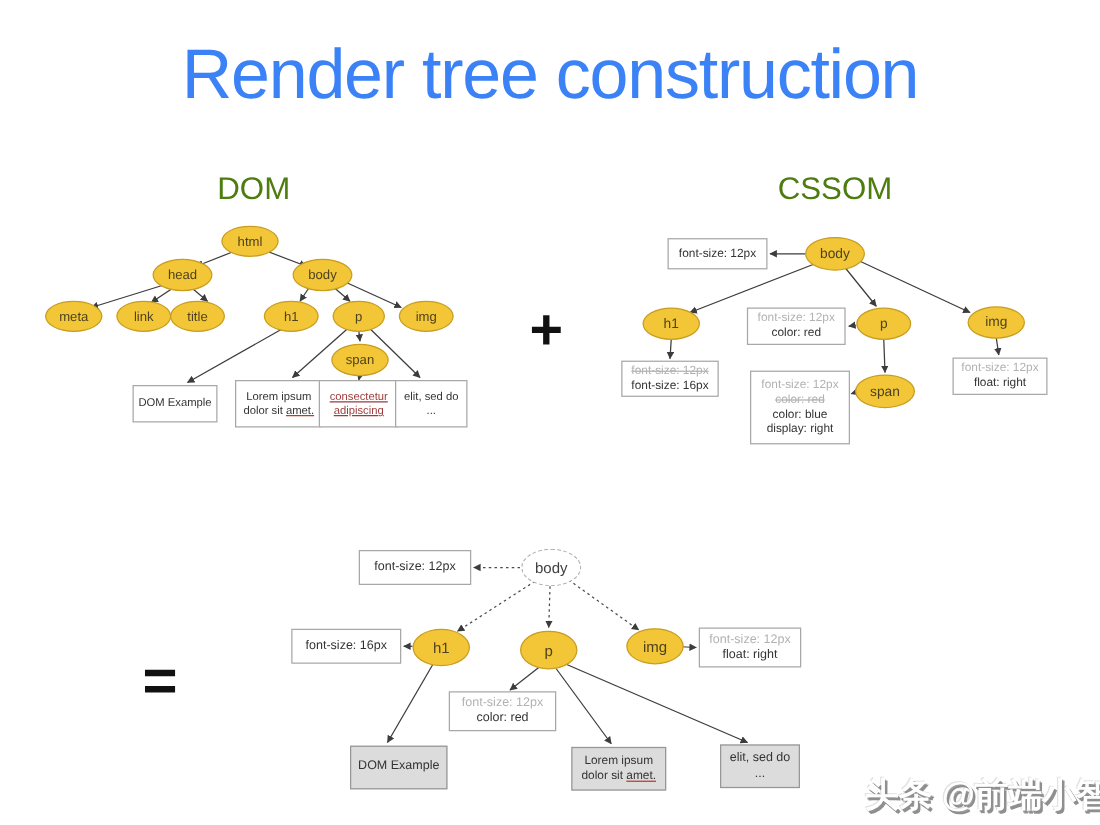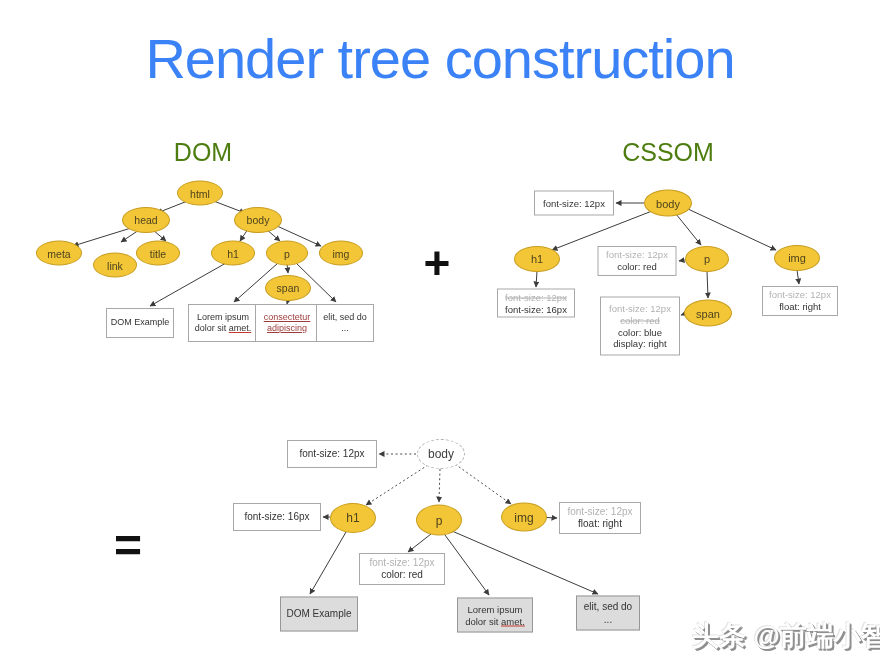--- a/index.html
+++ b/index.html
@@ -99,21 +99,21 @@
       <line x1="445" y1="535" x2="489" y2="595" class="edge" marker-end="url(#arrow)"></line>
       <line x1="452" y1="531" x2="598" y2="594" class="edge" marker-end="url(#arrow)"></line>
       <line x1="537" y1="517" x2="557" y2="518" class="edge" marker-end="url(#arrow)"></line>
     </svg>
 
   <div class="watermark">头条 @前端小智</div>
 <div class="node yellow" style="left: 200px; top: 193px; width: 44px; height: 23px; font-size: 10.5px;">html</div>
     <div class="node yellow" style="left: 146px; top: 220px; width: 46px; height: 24px; font-size: 10.5px;">head</div>
     <div class="node yellow" style="left: 258px; top: 220px; width: 46px; height: 24px; font-size: 10.5px;">body</div>
     <div class="node yellow" style="left: 59px; top: 253px; width: 44px; height: 23px; font-size: 10.5px;">meta</div>
-    <div class="node yellow" style="left: 115px; top: 265px; width: 42px; height: 23px; font-size: 10.5px;">link</div>
+    <div class="node yellow" style="left: 115px; top: 253px; width: 42px; height: 23px; font-size: 10.5px;">link</div>
     <div class="node yellow" style="left: 158px; top: 253px; width: 42px; height: 23px; font-size: 10.5px;">title</div>
     <div class="node yellow" style="left: 233px; top: 253px; width: 42px; height: 23px; font-size: 10.5px;">h1</div>
     <div class="node yellow" style="left: 287px; top: 253px; width: 40px; height: 23px; font-size: 10.5px;">p</div>
     <div class="node yellow" style="left: 341px; top: 253px; width: 42px; height: 23px; font-size: 10.5px;">img</div>
     <div class="node yellow" style="left: 288px; top: 288px; width: 44px; height: 24px; font-size: 10.5px;">span</div>
     <div class="node yellow" style="left: 668px; top: 203px; width: 46px; height: 25px; font-size: 11px;">body</div>
     <div class="node yellow" style="left: 537px; top: 259px; width: 44px; height: 24px; font-size: 11px;">h1</div>
     <div class="node yellow" style="left: 707px; top: 259px; width: 42px; height: 24px; font-size: 11px;">p</div>
     <div class="node yellow" style="left: 797px; top: 258px; width: 44px; height: 24px; font-size: 11px;">img</div>
     <div class="node yellow" style="left: 708px; top: 313px; width: 46px; height: 25px; font-size: 11px;">span</div>

